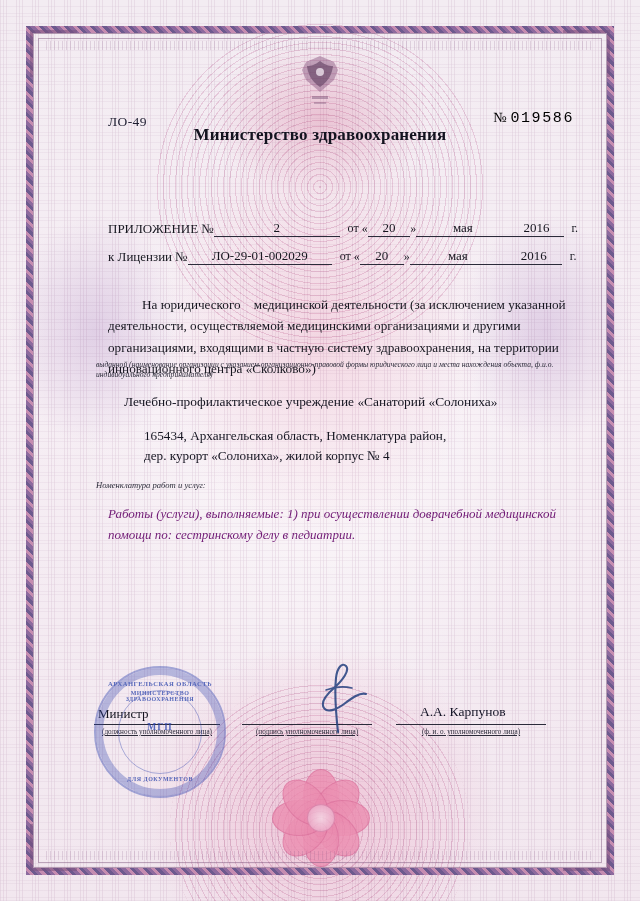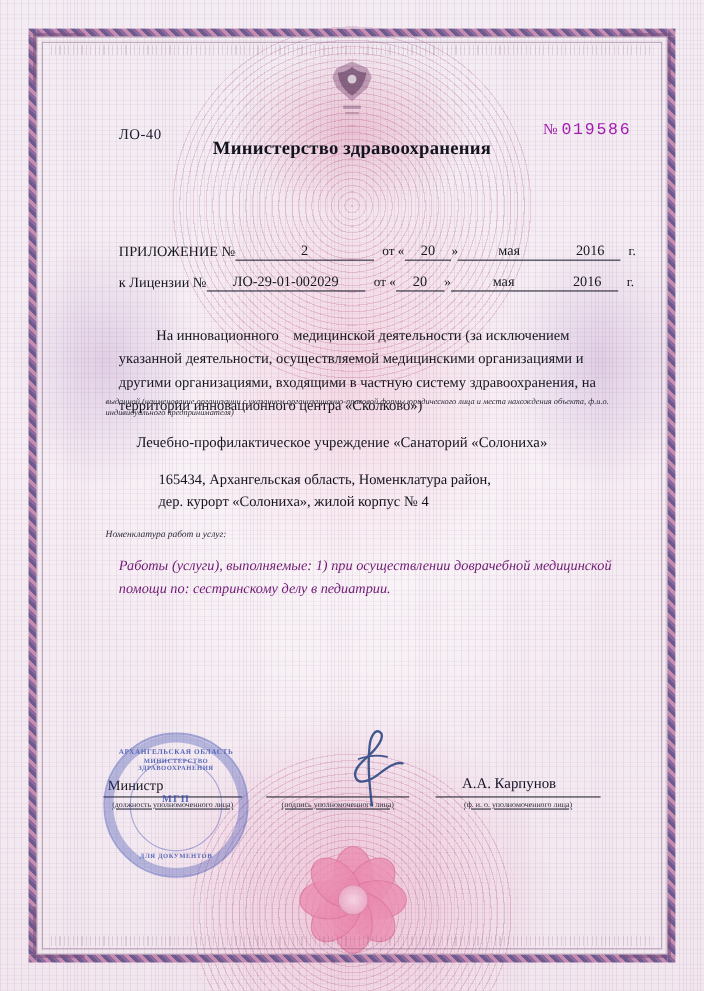--- a/index.html
+++ b/index.html
@@ -145,21 +145,21 @@
     top: 66px;
     font-size: 13.5px;
     letter-spacing: 0.4px;
     color: #1d1d30;
   }
   .series-number {
     position: absolute;
     right: 14px;
     top: 62px;
     font-size: 14px;
-    color: #a21caf;
+    color: #000000;
     white-space: nowrap;
   }
   .series-number .num {
     font-family: "Liberation Mono", monospace;
     font-size: 15px;
     letter-spacing: 1.6px;
   }
 
   .ministry {
     position: absolute;
@@ -393,21 +393,21 @@
   <div class="content">
 
     <svg class="emblem" viewBox="0 0 52 58">
       <path d="M26 2 L40 8 L44 16 L40 26 L26 38 L12 26 L8 16 L12 8 Z" fill="#8f5f86" opacity="0.55"></path>
       <path d="M26 7 C21 11 17 12 13 12 C14 20 17 27 26 33 C35 27 38 20 39 12 C35 12 31 11 26 7 Z" fill="#6c4a6a" opacity="0.8"></path>
       <circle cx="26" cy="18" r="4" fill="#efe4ee" opacity="0.8"></circle>
       <path d="M18 42 h16 v3 h-16 z" fill="#7a5478" opacity="0.5"></path>
       <path d="M20 48 h12 v2 h-12 z" fill="#7a5478" opacity="0.4"></path>
     </svg>
 
-    <div class="lo-number">ЛО-40</div>
+    <div class="lo-number">ЛО-49</div>
 
     <div class="series-number">
       <span>№</span>
       <span class="num">019586</span>
     </div>
 
     <div class="ministry">
       <div>Министерство здравоохранения</div>
     </div>
 
@@ -431,21 +431,21 @@
       <span class="sm">от «</span>
       <span class="ul" style="width:44px;">20</span>
       <span class="sm">»</span>
       <span class="ul" style="width:96px;">мая</span>
       <span class="ul" style="width:56px;">2016</span>
       <span class="gap8"></span>
       <span class="sm">г.</span>
     </div>
 
     <div class="para p-activity">
-      <span class="indent"></span><span>На инновационного</span>
+      <span class="indent"></span><span>На юридического</span>
       <span>&nbsp;&nbsp;&nbsp;</span><span>медицинской деятельности (за исключением указанной деятельности, осуществляемой медицинскими организациями и другими организациями, входящими в частную систему здравоохранения, на территории инновационного центра «Сколково»)</span>
     </div>
 
     <div class="tiny t-issued">выданной (наименование организации с указанием организационно-правовой формы юридического лица и места нахождения объекта, ф.и.о. индивидуального предпринимателя)</div>
 
     <div class="org-name">Лечебно-профилактическое учреждение «Санаторий «Солониха»</div>
 
     <div class="org-addr">
       <div>165434, Архангельская область, Номенклатура район,</div>
       <div>дер. курорт «Солониха», жилой корпус № 4</div>

